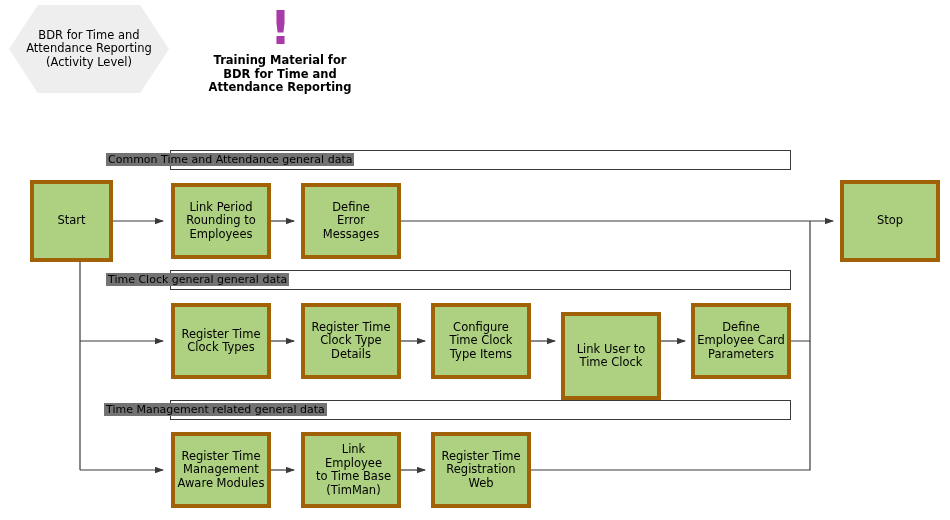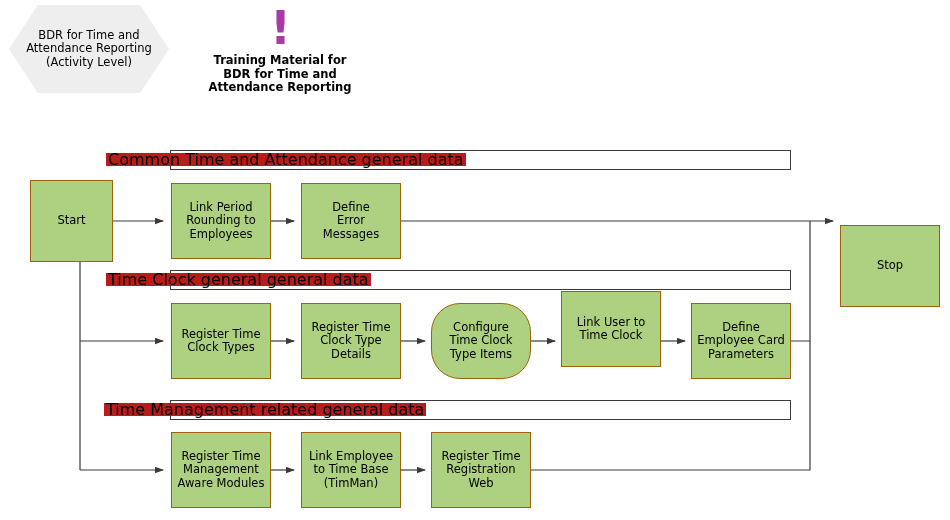--- a/index.html
+++ b/index.html
@@ -14,21 +14,21 @@
     position: relative;
     width: 950px;
     height: 520px;
     overflow: hidden;
     background: #FFFFFF;
   }
   .node {
     position: absolute;
     box-sizing: border-box;
     background: #ADD181;
-    border: 1px solid #a16207;
+    border: 4px solid #a16207;
     display: flex;
     align-items: center;
     justify-content: center;
     text-align: center;
     font-size: 11.5px;
     line-height: 13.5px;
     color: #000000;
     padding: 2px;
     white-space: pre-line;
   }
@@ -50,24 +50,24 @@
     position: absolute;
   }
   .lane {
     position: absolute;
     box-sizing: border-box;
     border: 1px solid #3A3A3A;
     background: transparent;
   }
   .lane-label {
     position: absolute;
-    font-size: 16px;
+    font-size: 11px;
     line-height: 13px;
     color: #000000;
-    background: #b91c1c;
+    background: #737373;
     padding: 0 2px;
     white-space: nowrap;
   }
   .note-text {
     position: absolute;
     font-size: 11.5px;
     line-height: 13.5px;
     color: #000000;
     text-align: center;
     white-space: pre-line;
@@ -141,52 +141,52 @@
 
       <path d="M271,470 L294,470" marker-end="url(#arrow)"></path>
       <path d="M401,470 L425,470" marker-end="url(#arrow)"></path>
 
       <path d="M531,470 L810,470 L810,341"></path>
     </g>
   </svg>
 
   <div class="node" style="left:30px; top:180px; width:83px; height:82px;">Start</div>
 
-  <div class="node" style="left:840px; top:180px; width:100px; height:82px;margin-top:45px;">Stop</div>
+  <div class="node" style="left:840px; top:180px; width:100px; height:82px;">Stop</div>
 
   <div class="node" style="left:171px; top:183px; width:100px; height:76px;">Link Period
 Rounding to
 Employees</div>
 
   <div class="node" style="left:301px; top:183px; width:100px; height:76px;">Define
 Error
 Messages</div>
 
   <div class="node" style="left:171px; top:303px; width:100px; height:76px;">Register Time
 Clock Types</div>
 
   <div class="node" style="left:301px; top:303px; width:100px; height:76px;">Register Time
 Clock Type
 Details</div>
 
-  <div class="node" style="left:431px; top:303px; width:100px; height:76px;border-radius:29px;">Configure
+  <div class="node" style="left:431px; top:303px; width:100px; height:76px;">Configure
 Time Clock
 Type Items</div>
 
-  <div class="node" style="left:561px; top:291px; width:100px; height:76px;">Link User to
+  <div class="node" style="left:561px; top:312px; width:100px; height:88px;">Link User to
 Time Clock</div>
 
   <div class="node" style="left:691px; top:303px; width:100px; height:76px;">Define
 Employee Card
 Parameters</div>
 
   <div class="node" style="left:171px; top:432px; width:100px; height:76px;">Register Time
 Management
 Aware Modules</div>
 
-  <div class="node" style="left:301px; top:432px; width:100px; height:76px;">Link Employee
+  <div class="node" style="left:301px; top:432px; width:100px; height:76px;padding-left:7px;">Link Employee
 to Time Base
 (TimMan)</div>
 
   <div class="node" style="left:431px; top:432px; width:100px; height:76px;">Register Time
 Registration Web</div>
 
 </div>
 
 </body></html>

